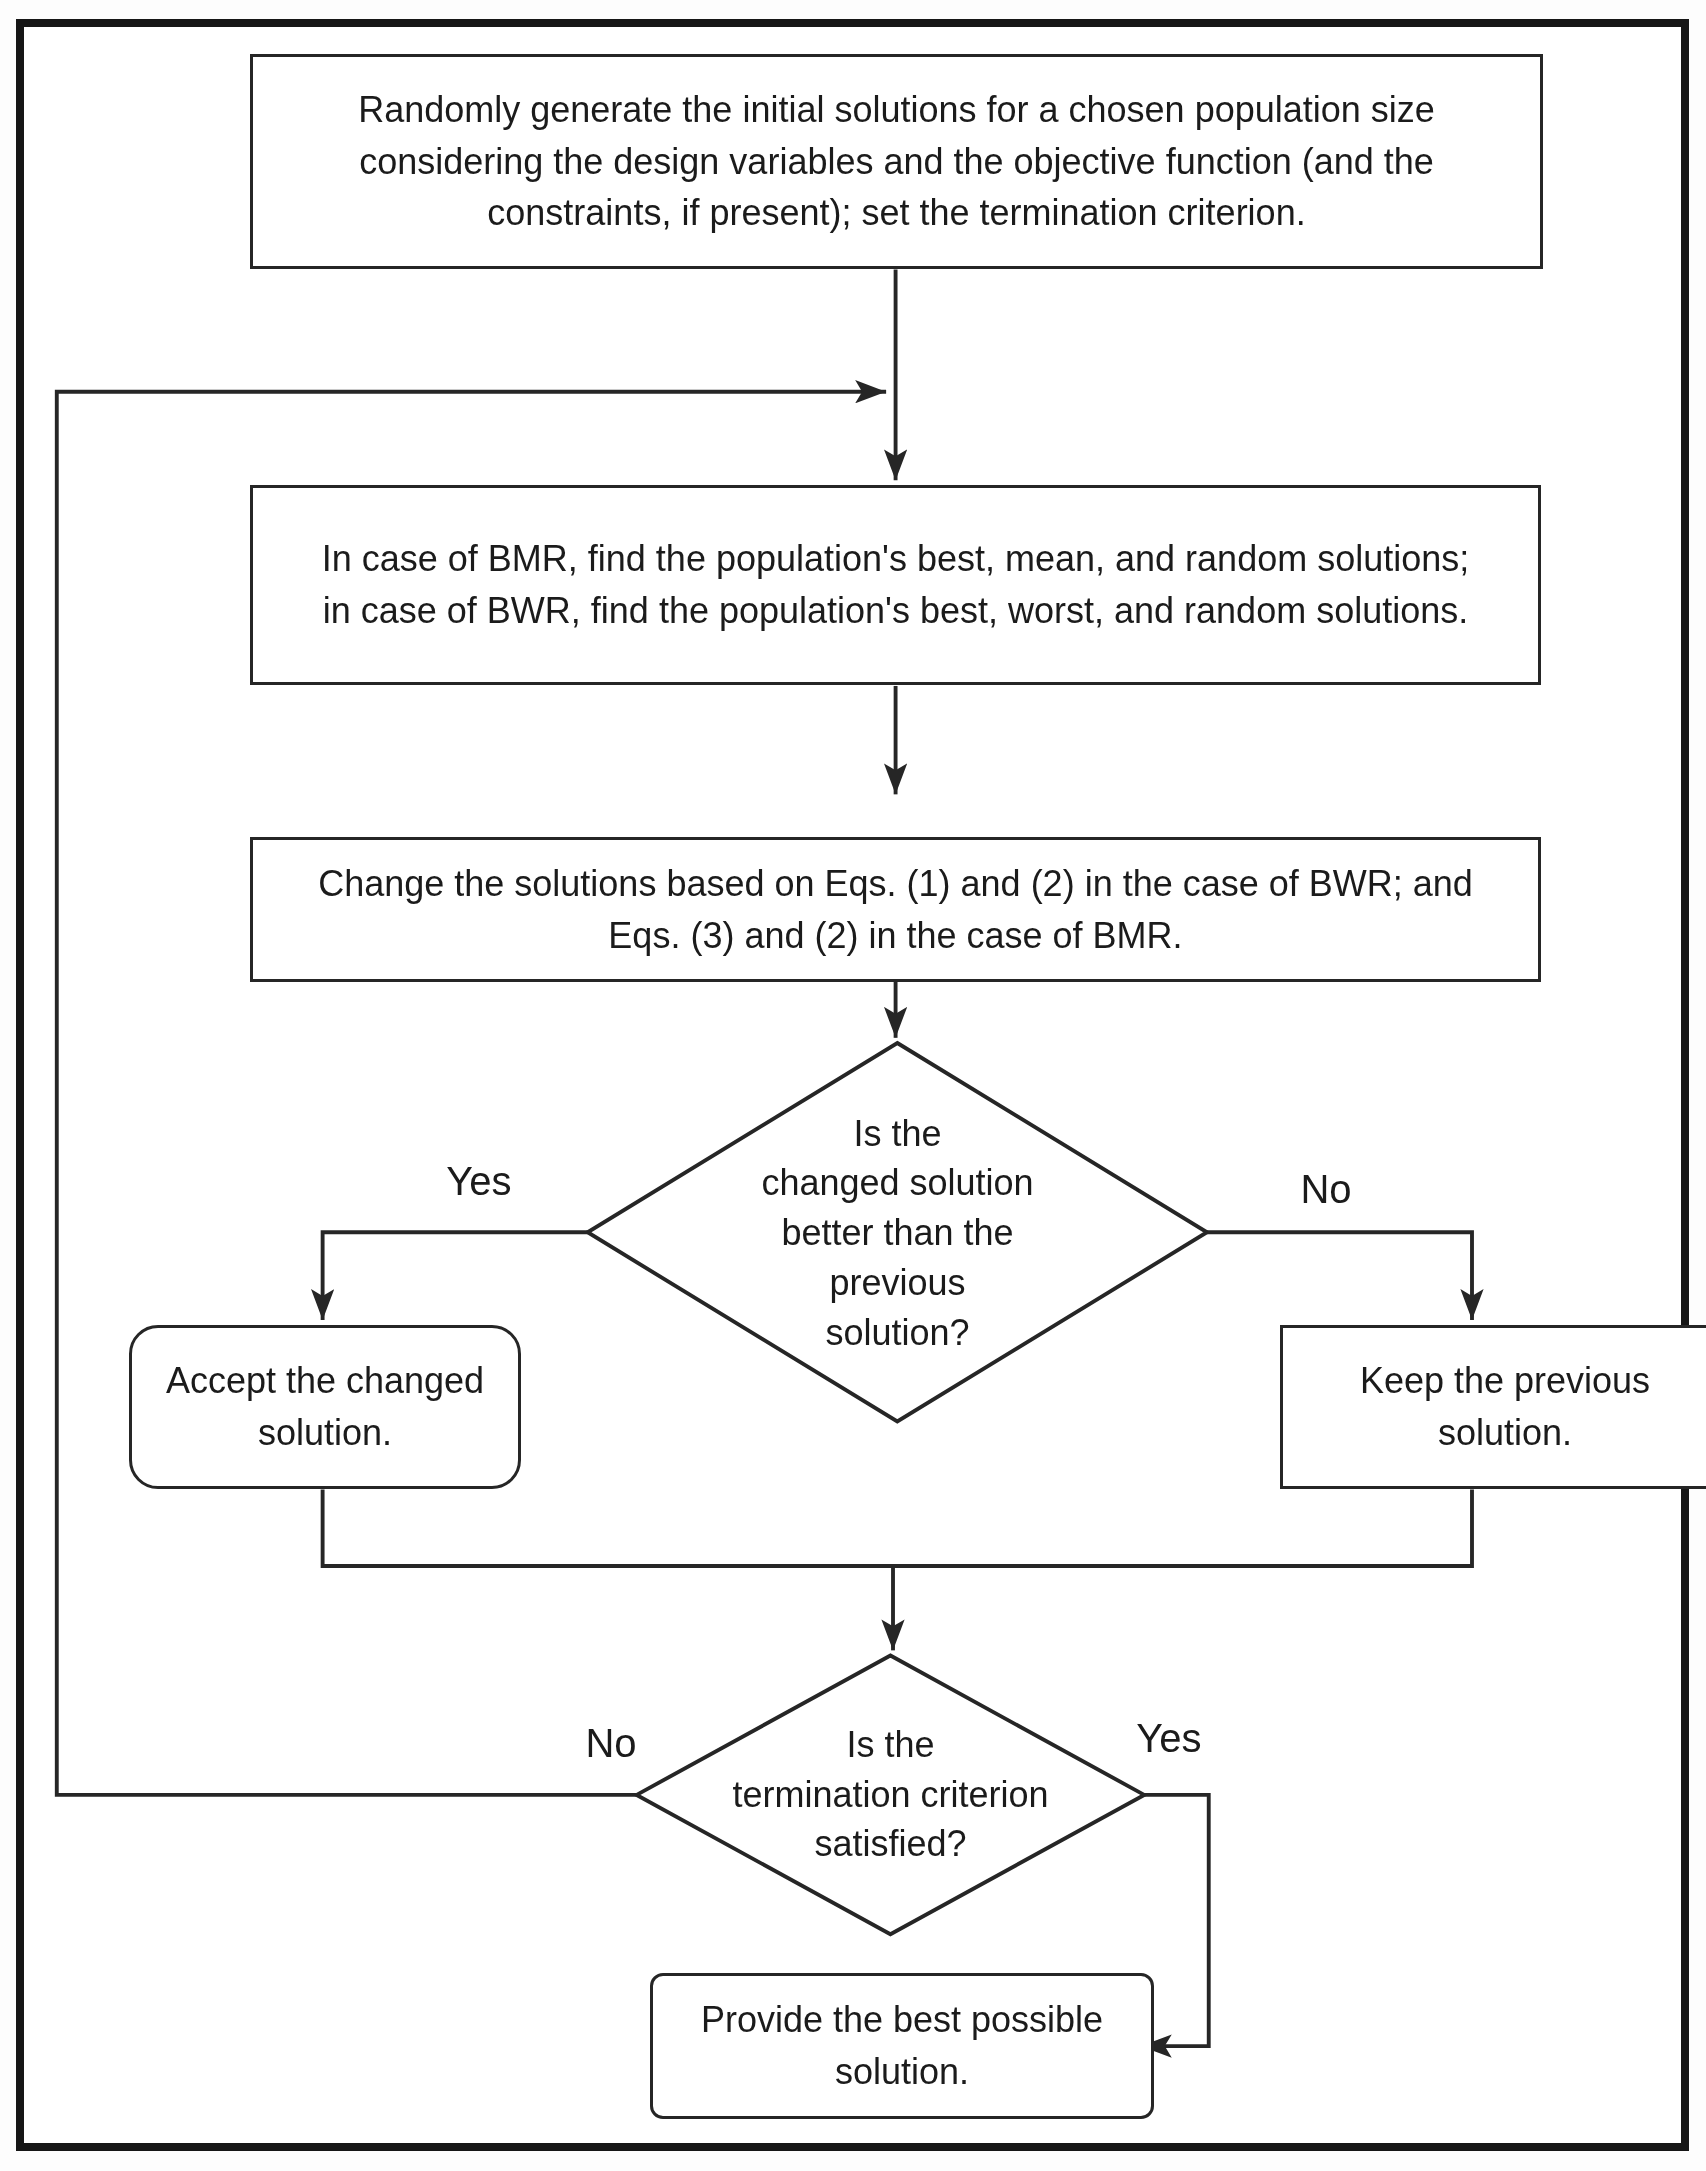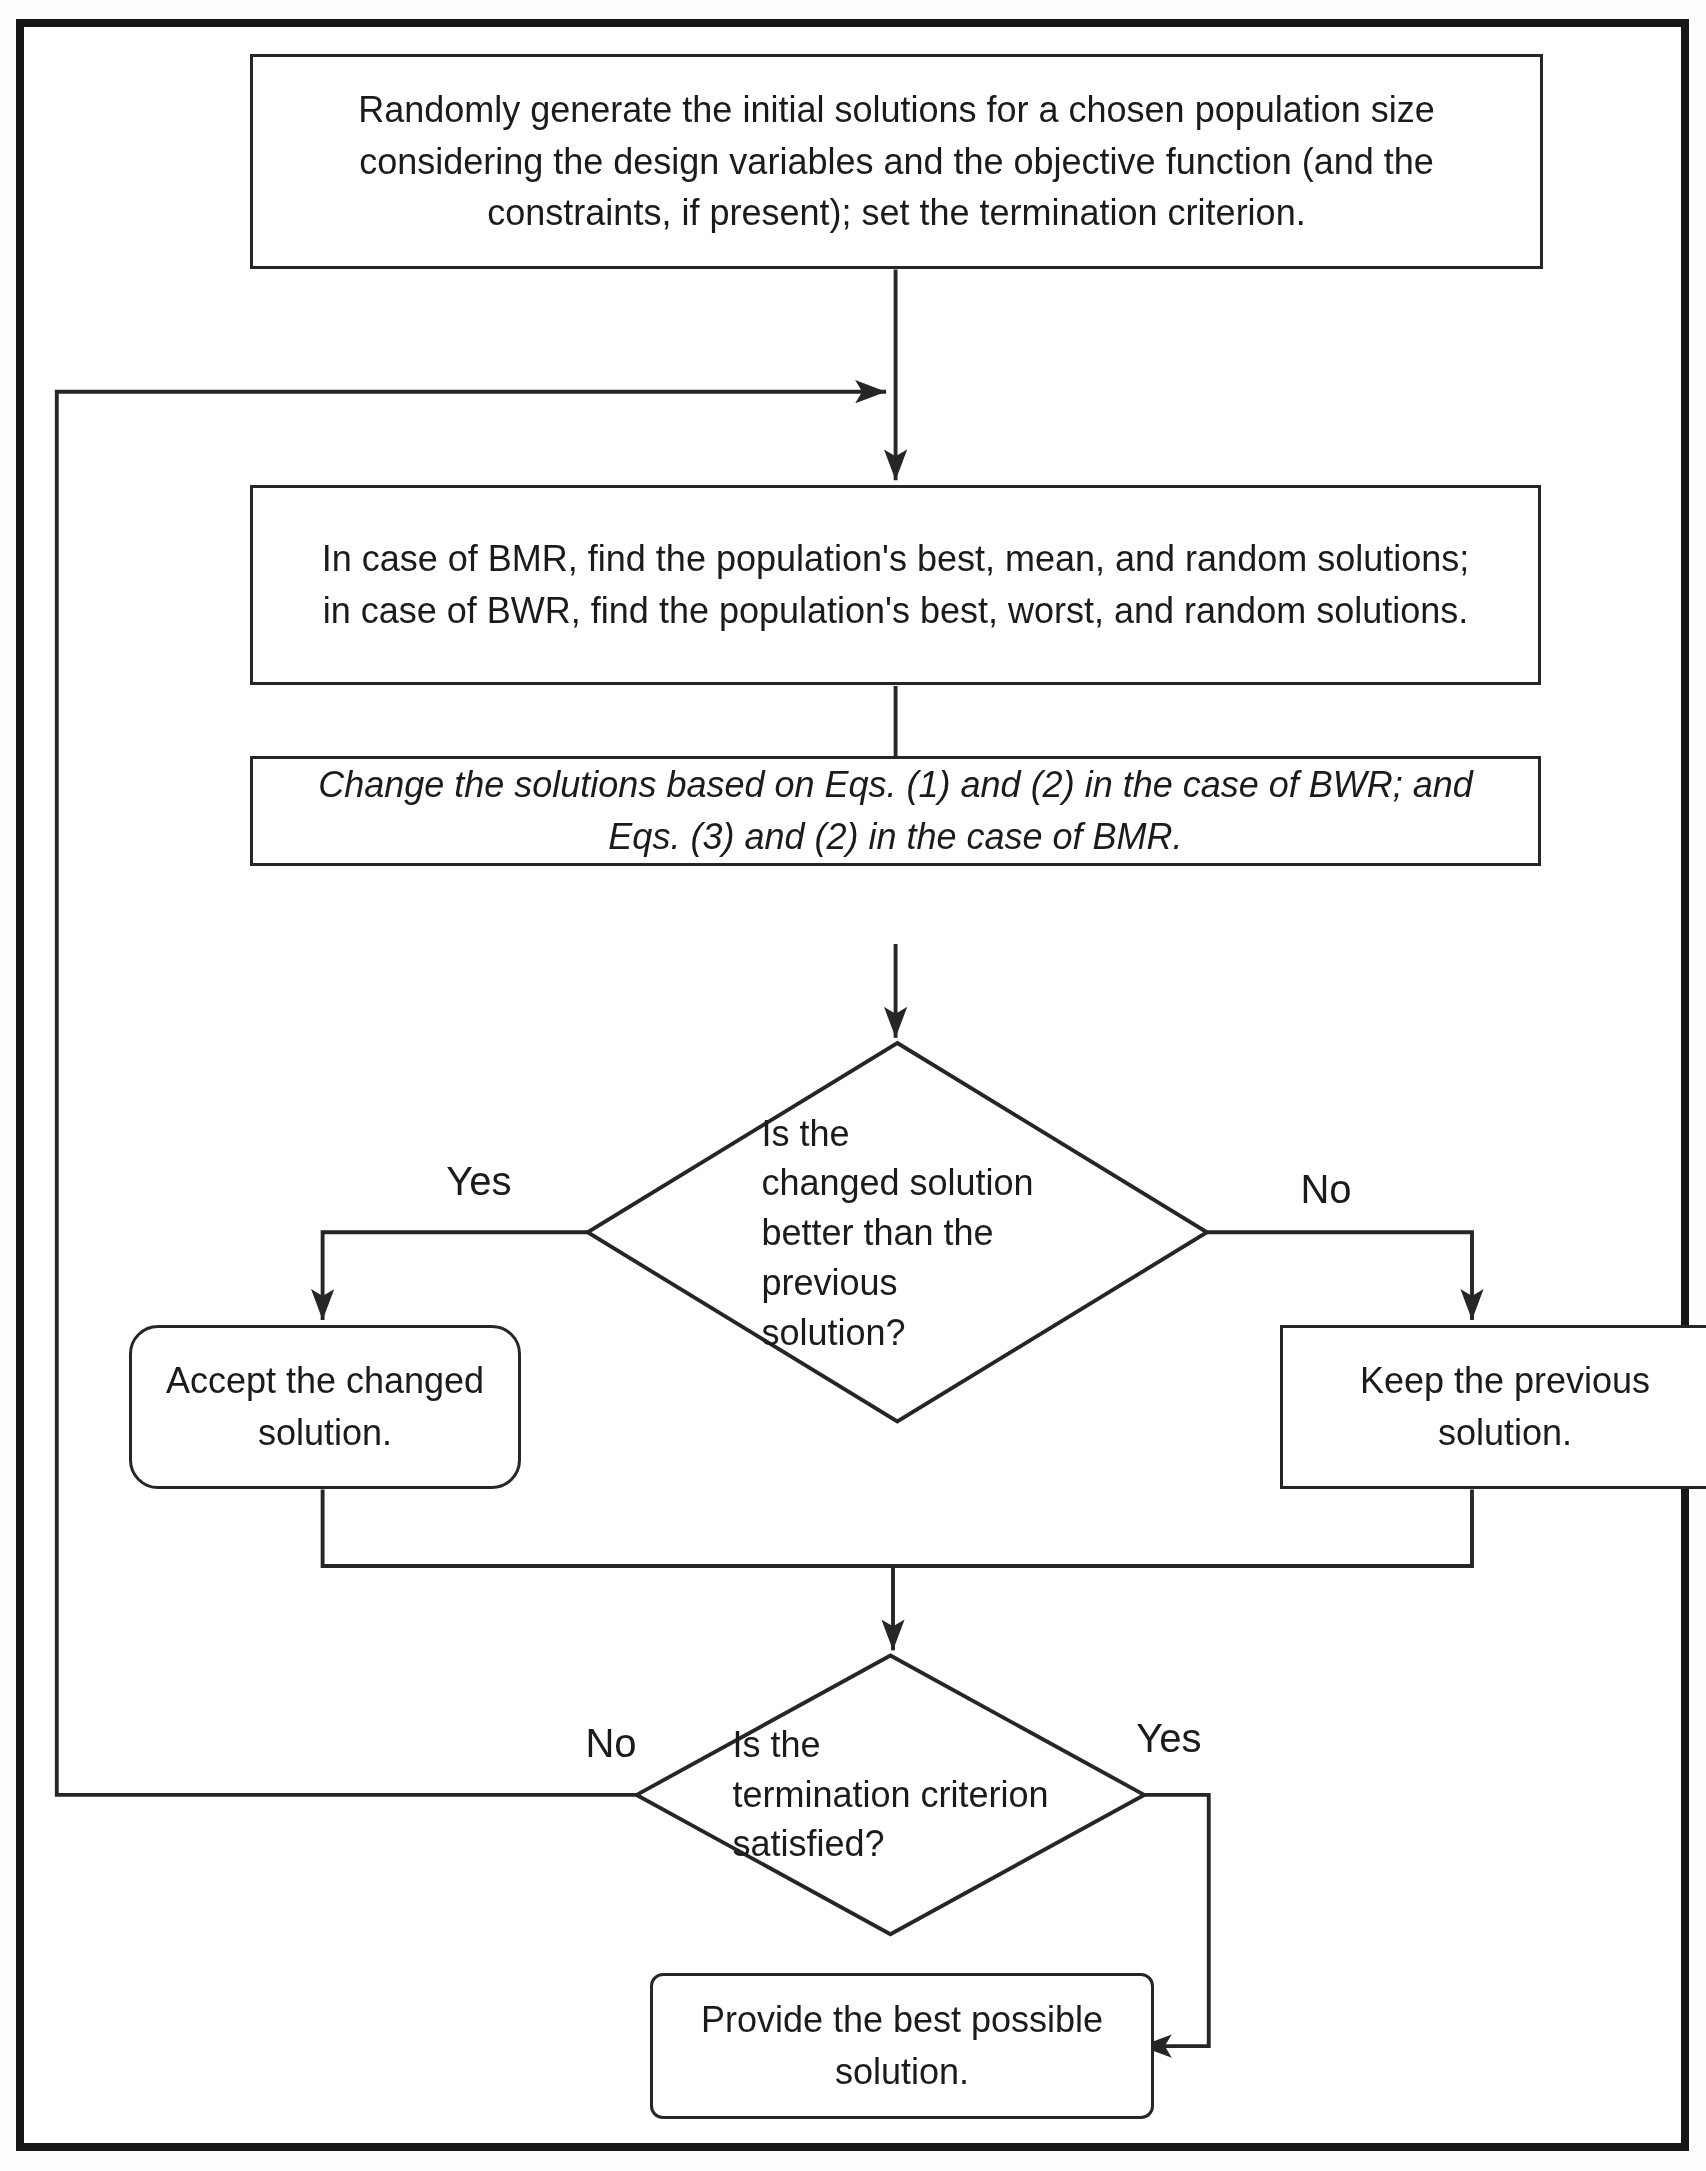--- a/index.html
+++ b/index.html
@@ -19,21 +19,21 @@
   .node{
     position:absolute;box-sizing:border-box;
     background:#ffffff;border:3.4px solid #262626;
     display:flex;align-items:center;justify-content:center;
     text-align:center;white-space:pre-line;
     font-size:36px;line-height:1.44;color:#1b1b1b;
     padding:6.9px 20.6px;
   }
   .diamond-label{
     position:absolute;display:flex;align-items:center;justify-content:center;
-    white-space:pre-line;
+    text-align:center;white-space:pre-line;
     font-size:36px;line-height:1.38;color:#1b1b1b;
   }
   .edge-label{
     position:absolute;display:flex;align-items:center;justify-content:center;
     font-size:40px;color:#1b1b1b;text-align:left;
   }
 </style>
 </head>
 <body>
 
@@ -71,21 +71,21 @@
     <path d="M1330,2086 L1405,2086 L1405,2378 L1326,2378" fill="none" stroke="#262626" stroke-width="4.5" marker-end="url(#arrow)"></path>
   </svg>
 
   <div class="node" style="left:250px;top:54px;width:1293px;height:215px;">Randomly generate the initial solutions for a chosen population size
 considering the design variables and the objective function (and the
 constraints, if present); set the termination criterion.</div>
 
   <div class="node" style="left:250px;top:485px;width:1291px;height:200px;">In case of BMR, find the population's best, mean, and random solutions;
 in case of BWR, find the population's best, worst, and random solutions.</div>
 
-  <div class="node" style="left:250px;top:756px;width:1291px;height:110px;font-style:italic;">Change the solutions based on Eqs. (1) and (2) in the case of BWR; and
+  <div class="node" style="left:250px;top:837px;width:1291px;height:145px;">Change the solutions based on Eqs. (1) and (2) in the case of BWR; and
 Eqs. (3) and (2) in the case of BMR.</div>
 
   <div class="node" style="left:129px;top:1325px;width:392px;height:164px;border-radius:29px;">Accept the changed
 solution.</div>
 
   <div class="node" style="left:1280px;top:1325px;width:450px;height:164px;">Keep the previous
 solution.</div>
 
   <div class="node" style="left:650px;top:1973px;width:504px;height:146px;border-radius:13px;">Provide the best possible
 solution.</div>

